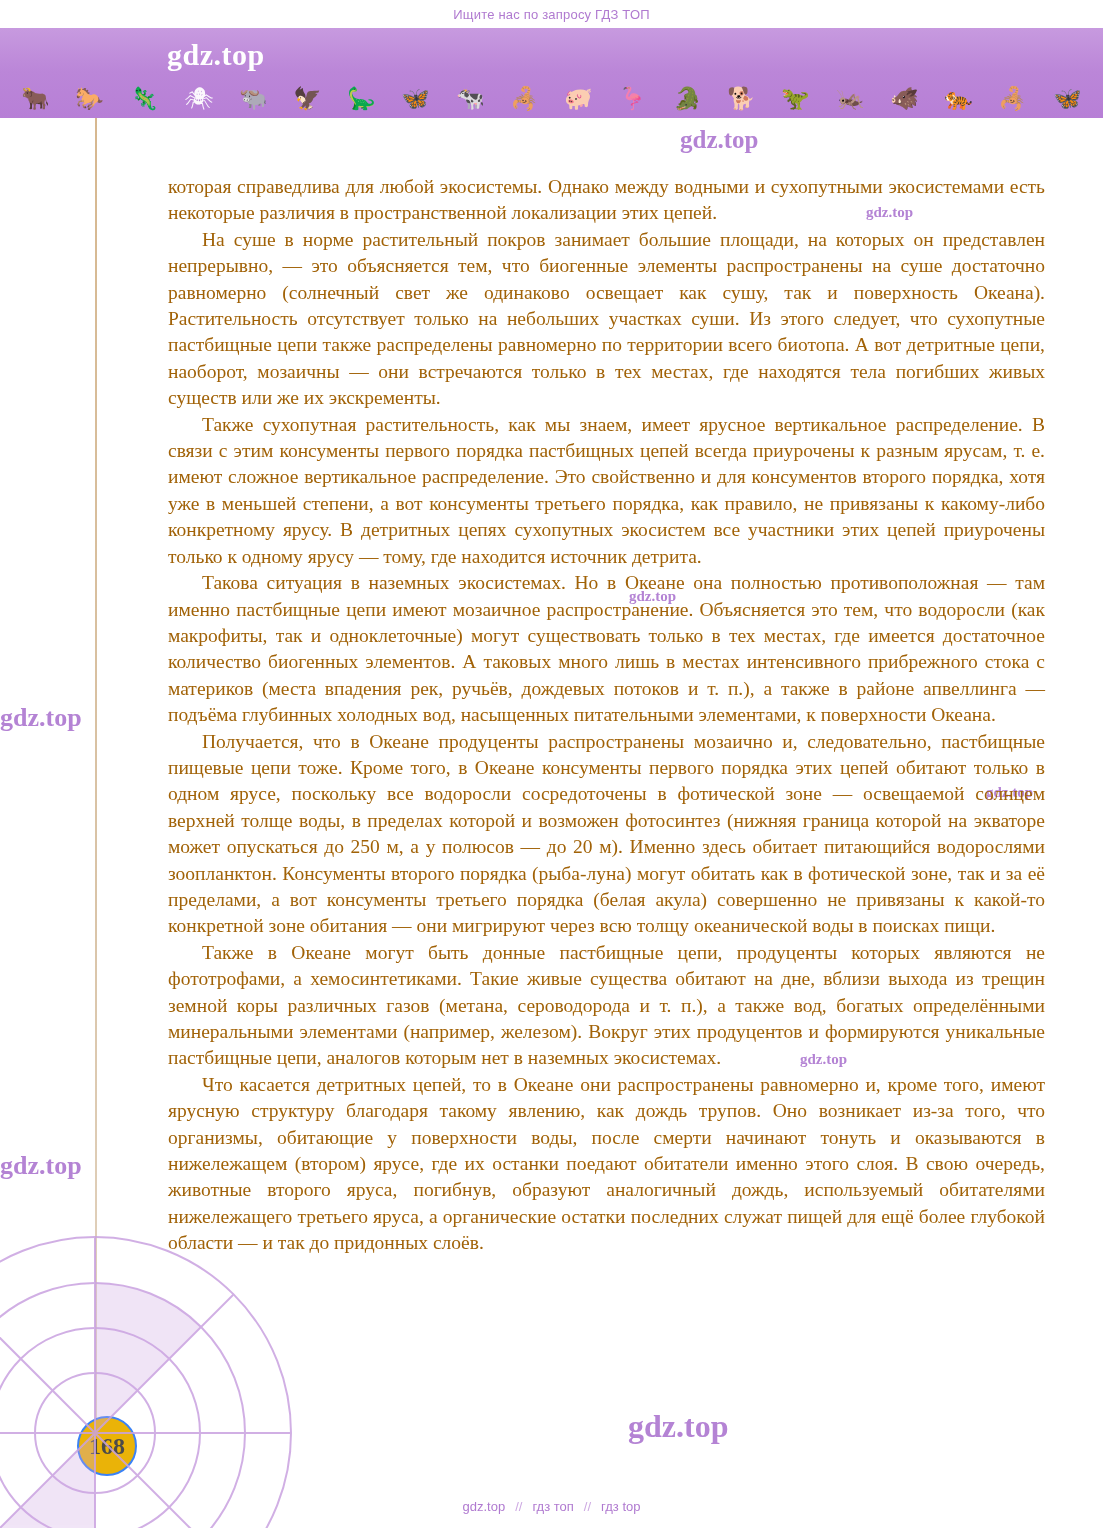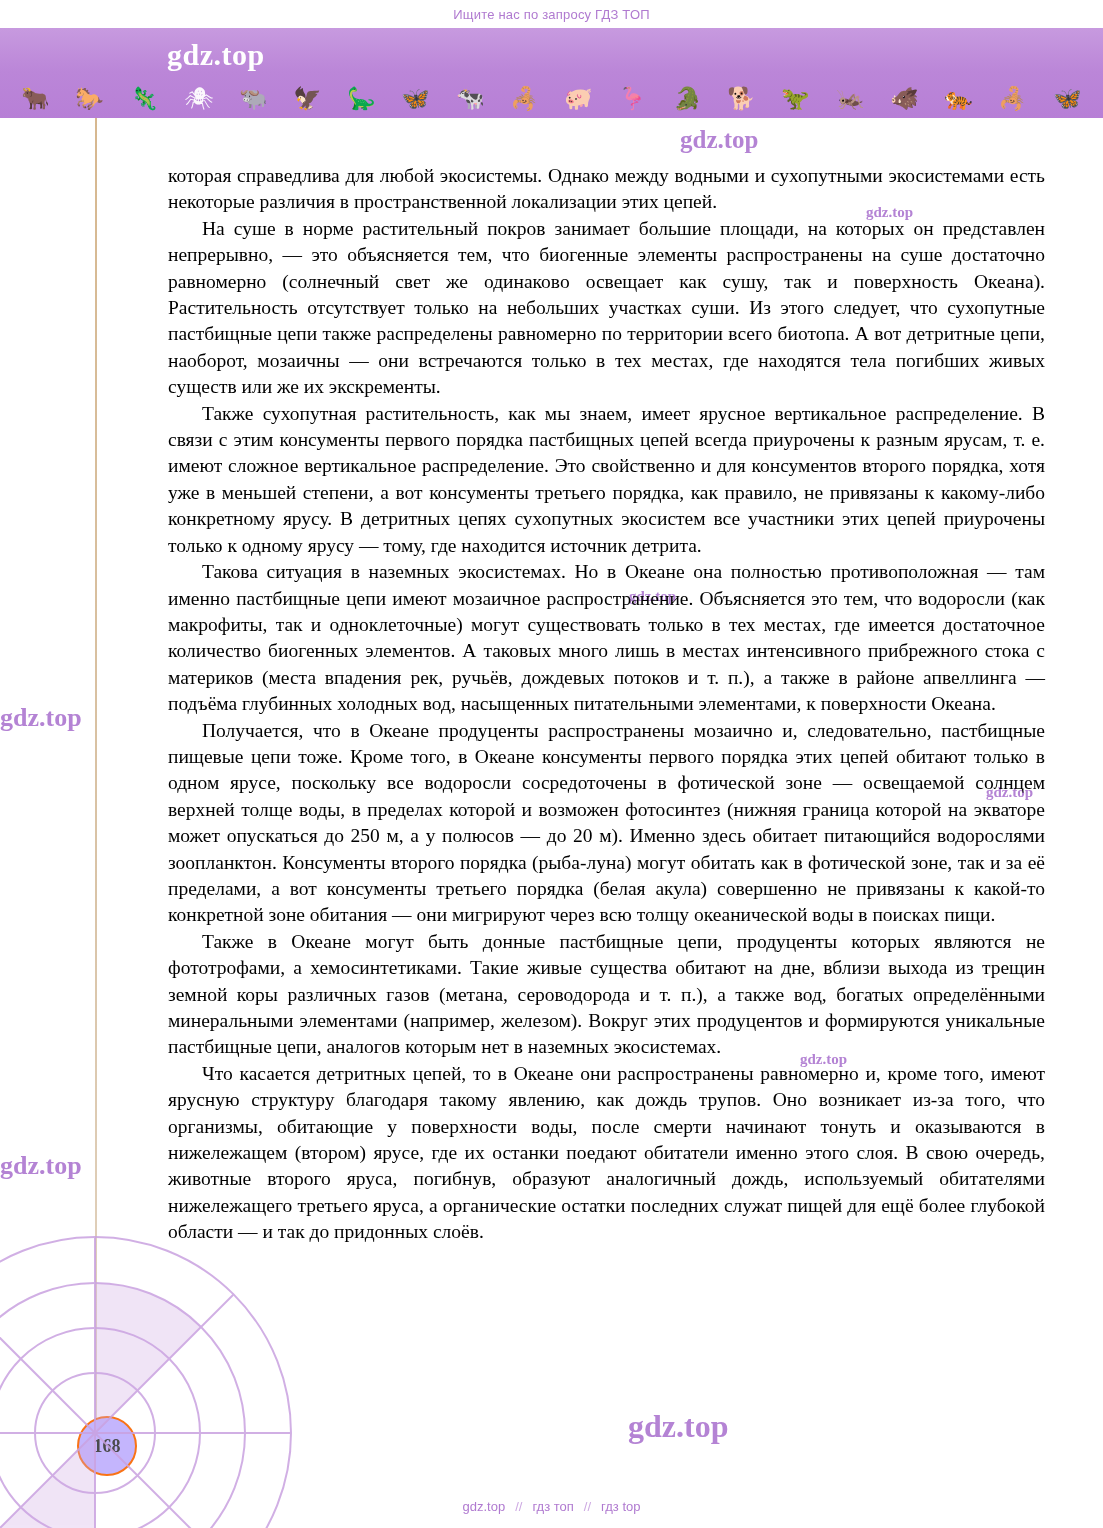--- a/index.html
+++ b/index.html
@@ -124,51 +124,51 @@
   .wm-top    { left: 680px; top: 8px;   font-size: 25px; }
   .wm-s1     { left: 866px; top: 86px;  font-size: 15px; }
   .wm-s2     { left: 629px; top: 470px; font-size: 15px; }
   .wm-s3     { left: 986px; top: 666px; font-size: 15px; }
   .wm-s4     { left: 800px; top: 933px; font-size: 15px; }
   .wm-big    { left: 628px; top: 1290px; font-size: 32px; }
 
   .text-col {
     position: absolute;
     left: 168px;
-    top: 45px;
+    top: 56px;
     width: 877px;
     font-size: 19.5px;
     line-height: 26.4px;
-    color: #000000;
+    color: #a16207;
     text-align: justify;
     text-justify: inter-word;
     hyphens: manual;
   }
   .text-col p {
     margin: 0;
     text-indent: 34px;
   }
   .text-col p.noindent { text-indent: 0; }
   .text-col b { font-weight: normal; }
 
   
   .page-num {
     position: absolute;
     left: 77px;
     top: 1298px;
     width: 60px;
     height: 60px;
     border-radius: 50%;
-    border: 2px solid #f97316;
-    background: #c4b5fd;
+    border: 2px solid #3b82f6;
+    background: #eab308;
     display: flex;
     align-items: center;
     justify-content: center;
     font-family: "Liberation Serif", serif;
-    font-size: 18px;
+    font-size: 24px;
     font-weight: bold;
     color: #4b4b4b;
     box-sizing: border-box;
   }
 
   
   .footer {
     position: absolute;
     left: 0;
     bottom: 14px;

